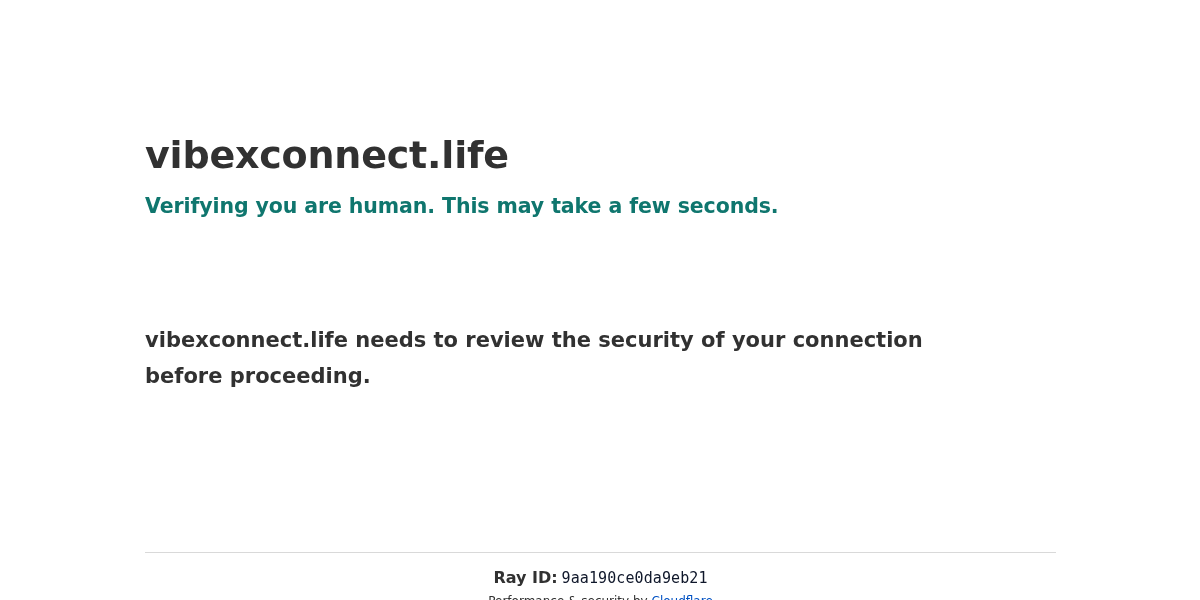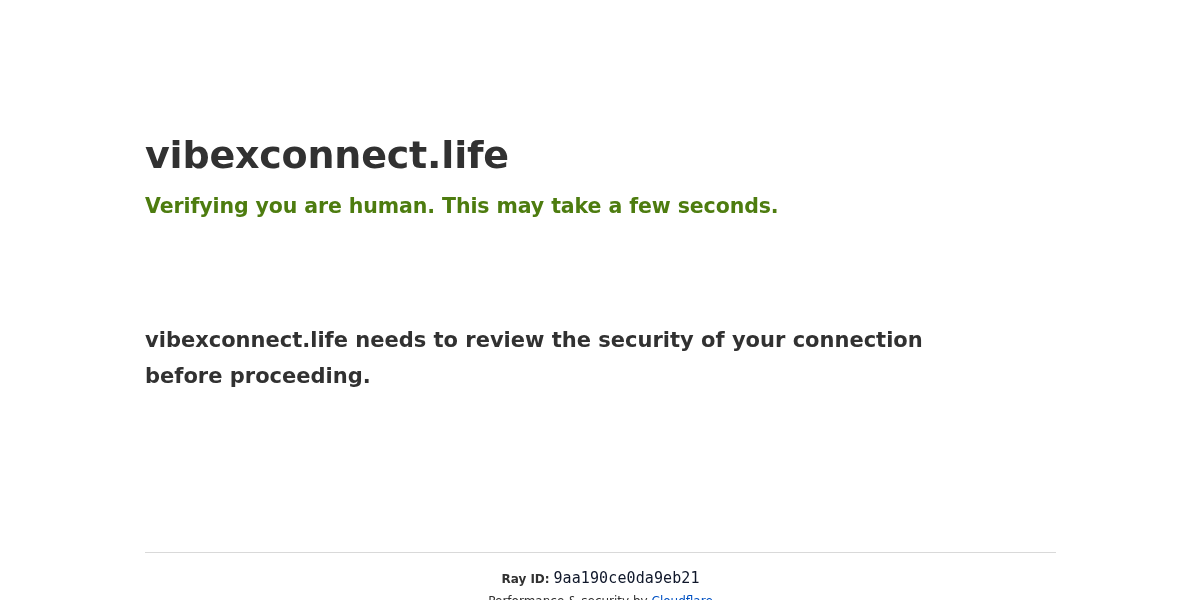--- a/index.html
+++ b/index.html
@@ -47,21 +47,21 @@
   .subtitle {
     margin: 0;
     padding: 0;
     position: absolute;
     left: 0;
     top: 192px;
     font-size: 20.5px;
     line-height: 28px;
     font-weight: 700;
     letter-spacing: -0.1px;
-    color: #4d7c0f;
+    color: #0f766e;
     white-space: nowrap;
     text-align: center;
   }
 
   .widget-slot {
     position: absolute;
     left: 0;
     top: 238px;
     width: 300px;
     height: 70px;
@@ -100,21 +100,21 @@
   .footer-line {
     font-size: 12px;
     line-height: 16px;
     color: #313131;
     margin-top: 18px;
     white-space: nowrap;
   }
 
   .ray-label {
     font-weight: 700;
-    font-size: 12px;
+    font-size: 16px;
     color: #313131;
   }
 
   .ray-value {
     font-family: "DejaVu Sans Mono", "Liberation Mono", monospace;
     font-size: 15px;
     color: #0f172a;
     letter-spacing: 0.1px;
   }
 

